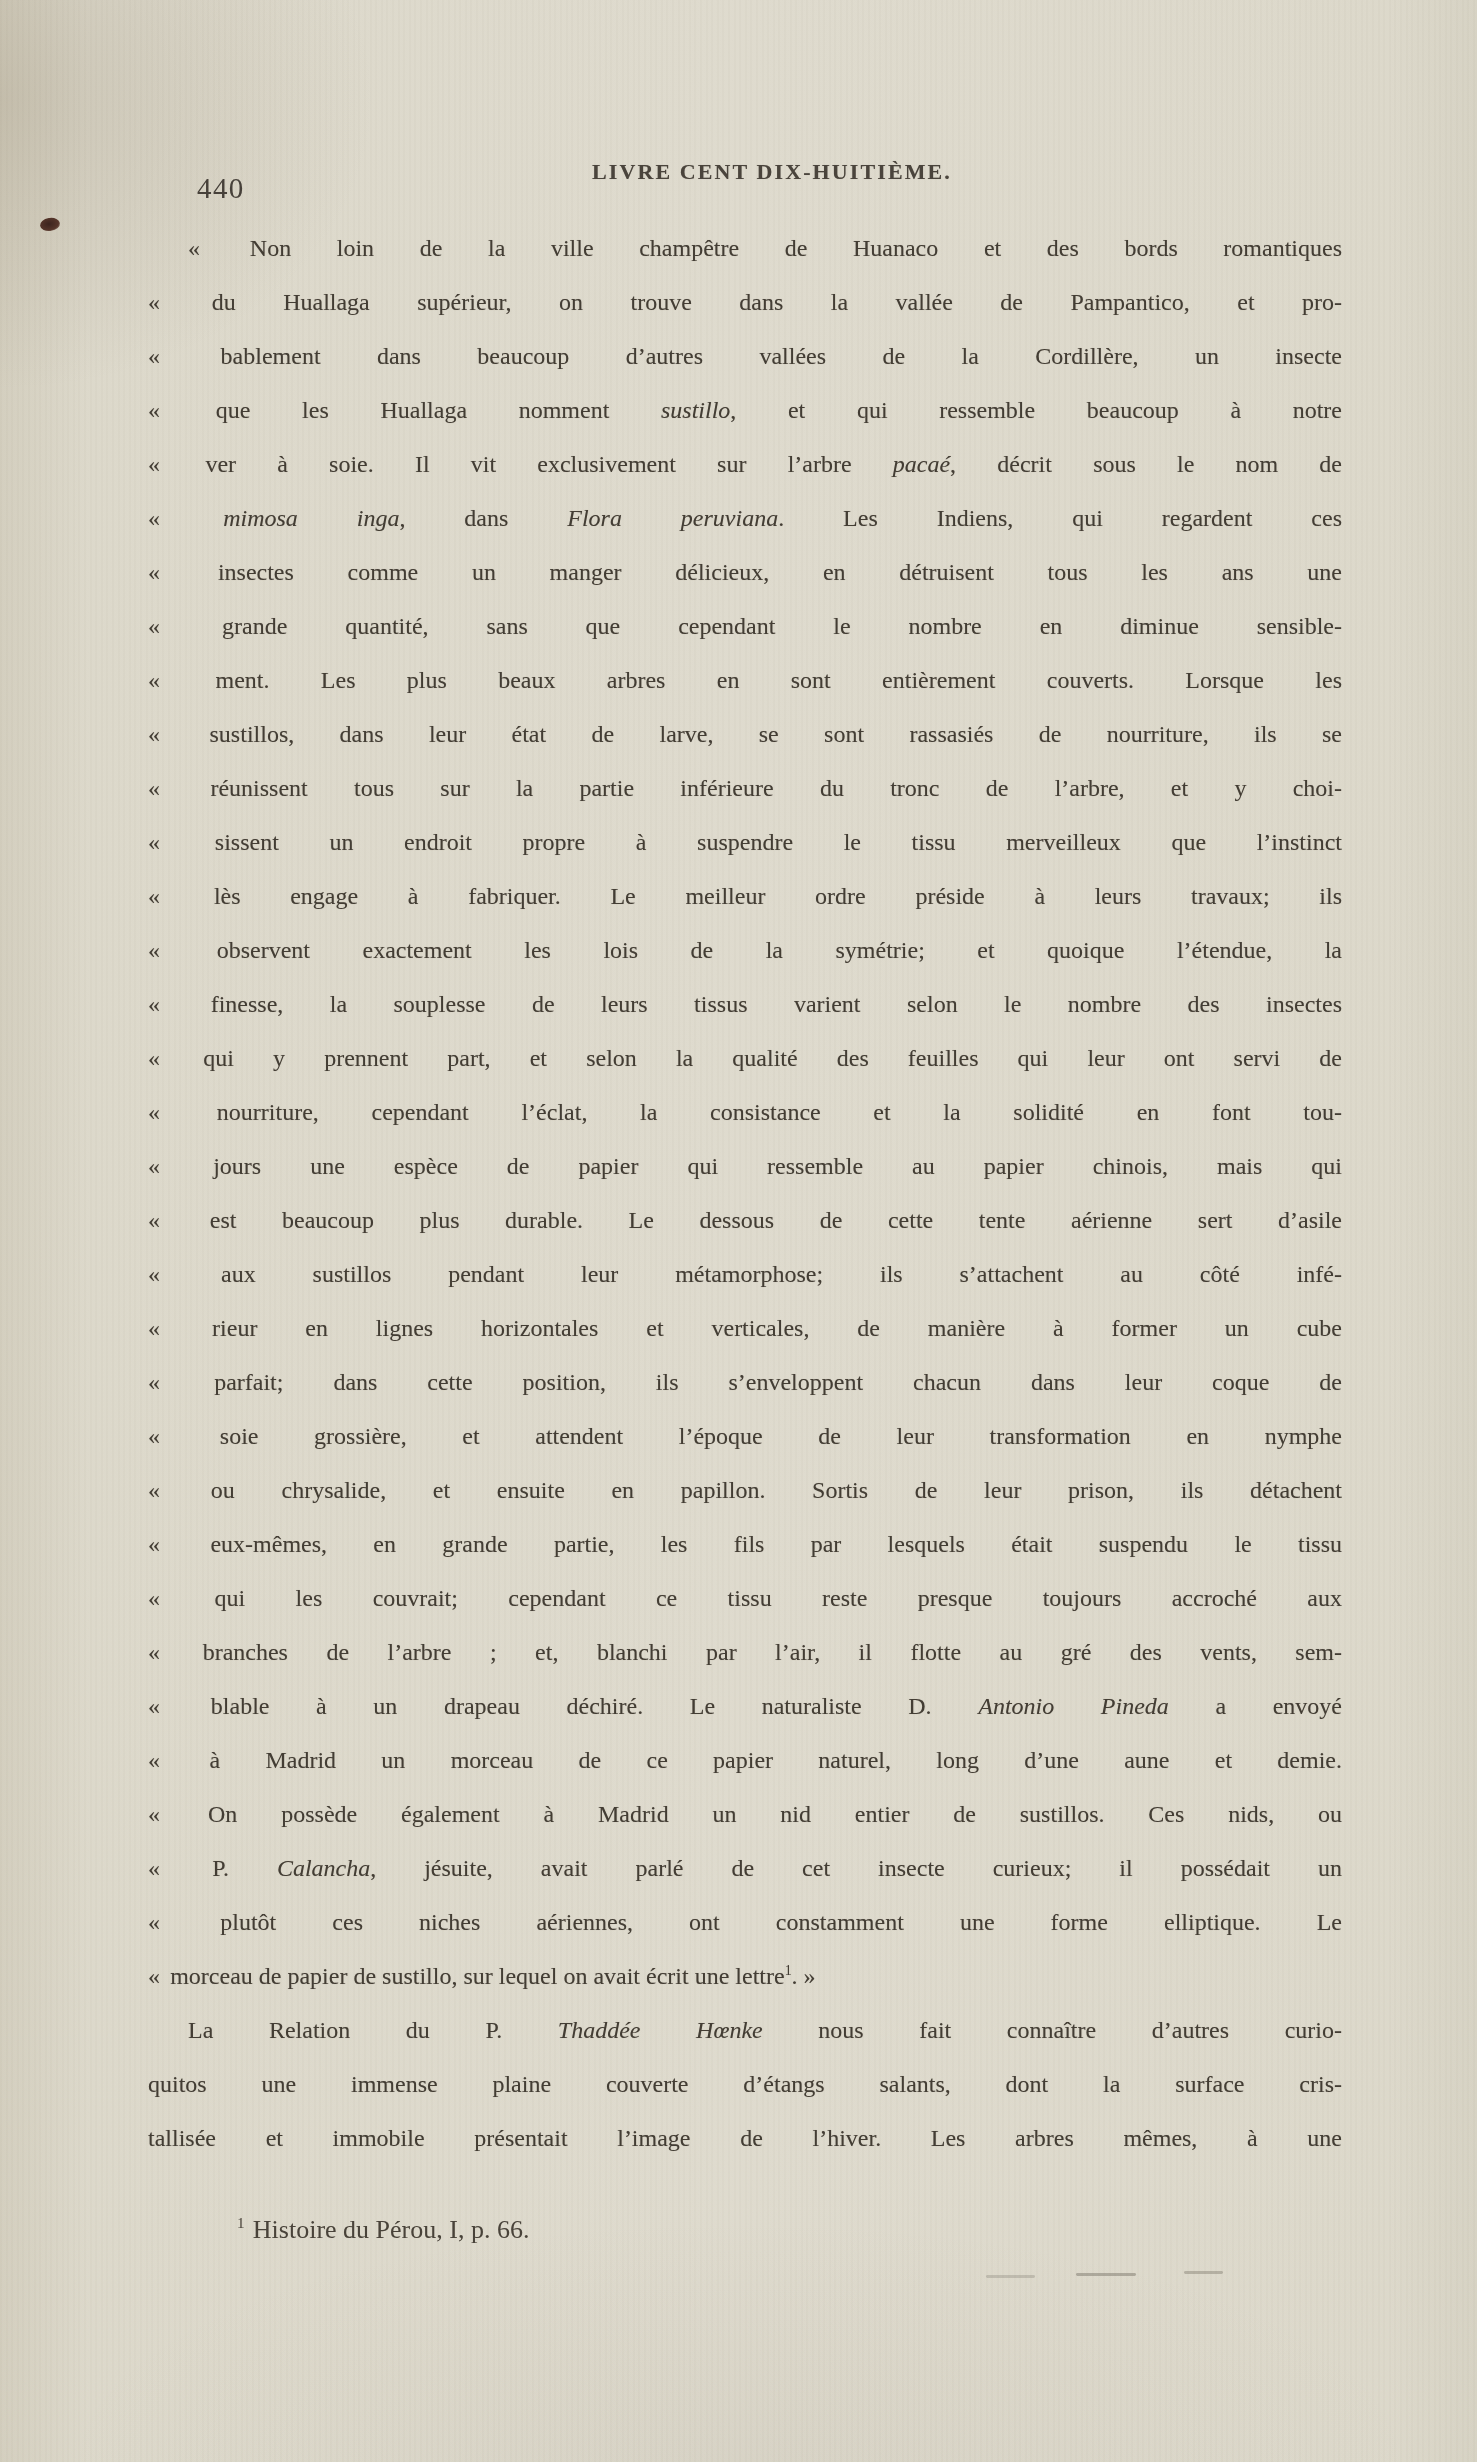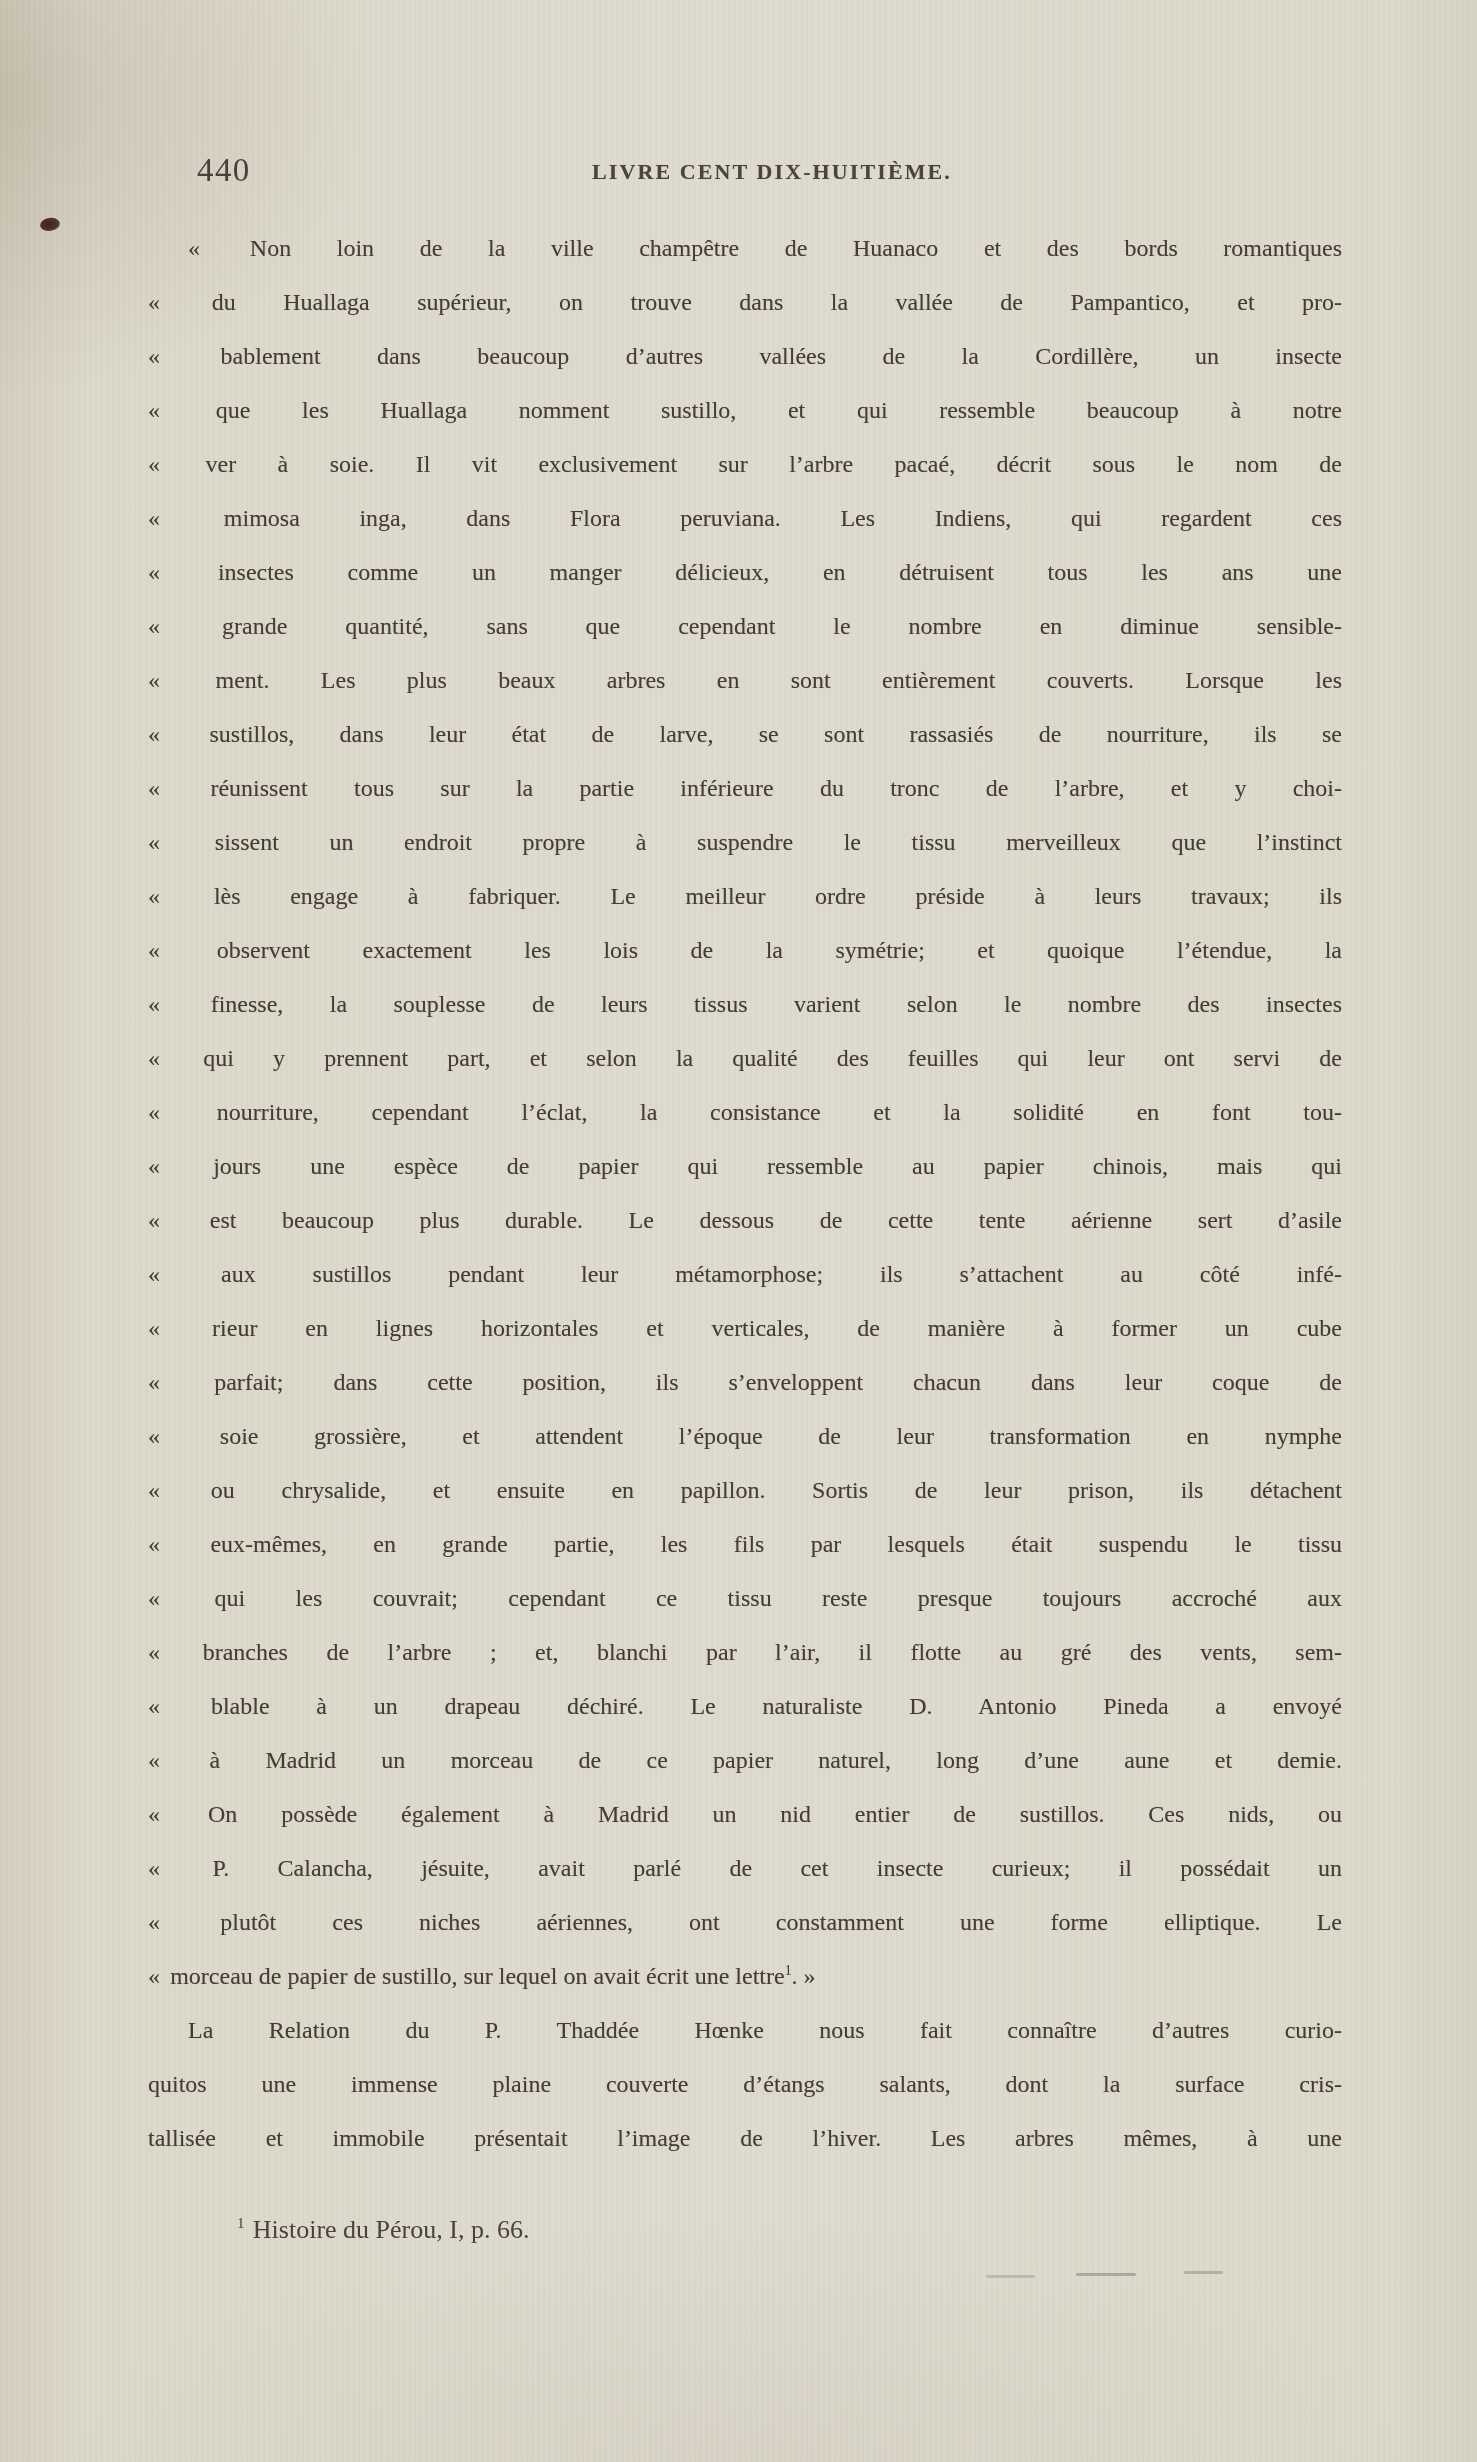--- a/index.html
+++ b/index.html
@@ -13,22 +13,22 @@
     width: 1478px; height: 2462px;
     overflow: hidden;
     color: #423c33;
     background:
       repeating-linear-gradient(90deg, rgba(90,80,60,0.02) 0 2.1px, rgba(255,255,255,0.015) 2.1px 5.6px),
       radial-gradient(ellipse 626px 487px at 0% 4%, rgba(120,105,80,0.18), rgba(120,105,80,0) 60%),
       radial-gradient(ellipse 974px 348px at 50% 100%, rgba(120,110,90,0.07), rgba(120,110,90,0) 70%),
       linear-gradient(90deg, #d3cebe 0%, #dcd8ca 6%, #dedacd 50%, #dcd8ca 94%, #d6d2c3 100%);
   }
   .page-number {
-    position: absolute; left: 197px; top: 152px;
-    font-size: 33px; letter-spacing: 1.4px; color: #47413a;
+    position: absolute; left: 197px; top: 172px;
+    font-size: 29px; letter-spacing: 1.4px; color: #47413a;
   }
   .running-title {
     position: absolute; left: 66px; right: 0; top: 159px;
     text-align: center;
     font-size: 22px; font-weight: bold; letter-spacing: 2.1px;
     color: #4a443c;
     text-shadow: 0 0 0.7px rgba(70,64,54,0.35);
   }
   .body-text {
     position: absolute; left: 148px; right: 136px; top: 221px;
@@ -38,21 +38,21 @@
   }
   .line {
     height: 54px; line-height: 54px;
     white-space: nowrap;
     text-align: justify;
     text-align-last: justify;
     -moz-text-align-last: justify;
   }
   .line.first { padding-left: 40px; }
   .line.last { text-align-last: left; -moz-text-align-last: left; }
-  .line .italic { }
+  .line .italic { font-style: italic; }
   .line .sup, .footnote sup {
     font-size: 0.58em;
     vertical-align: super;
     line-height: 0;
   }
   .guillemet { margin-right: 4.2px; }
   .footnote {
     position: absolute; left: 212px; top: 2210px;
     font-size: 26px; line-height: 39px;
     color: #49433a;

